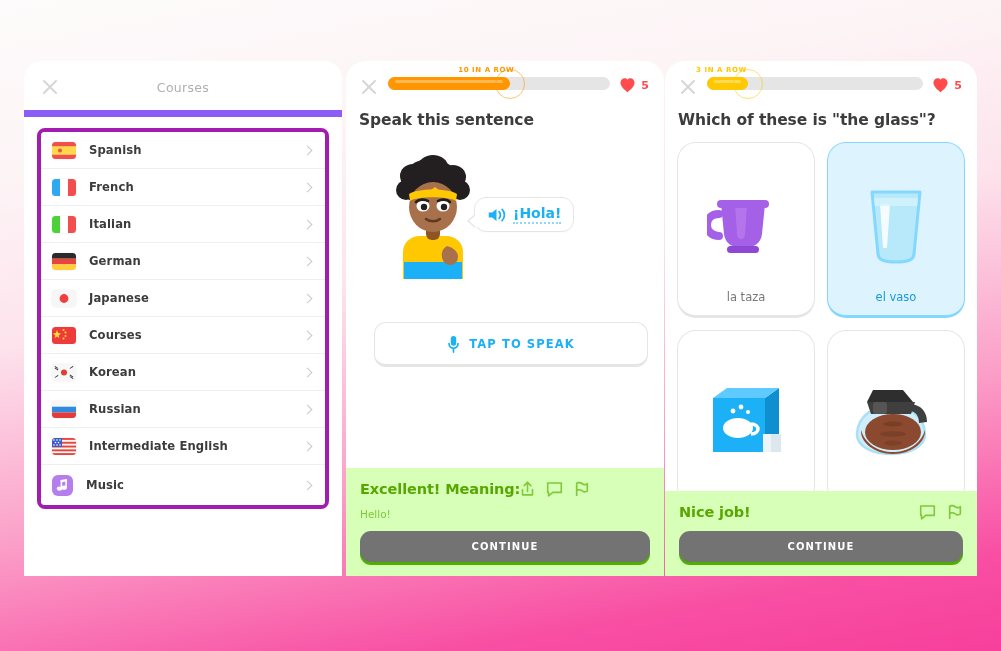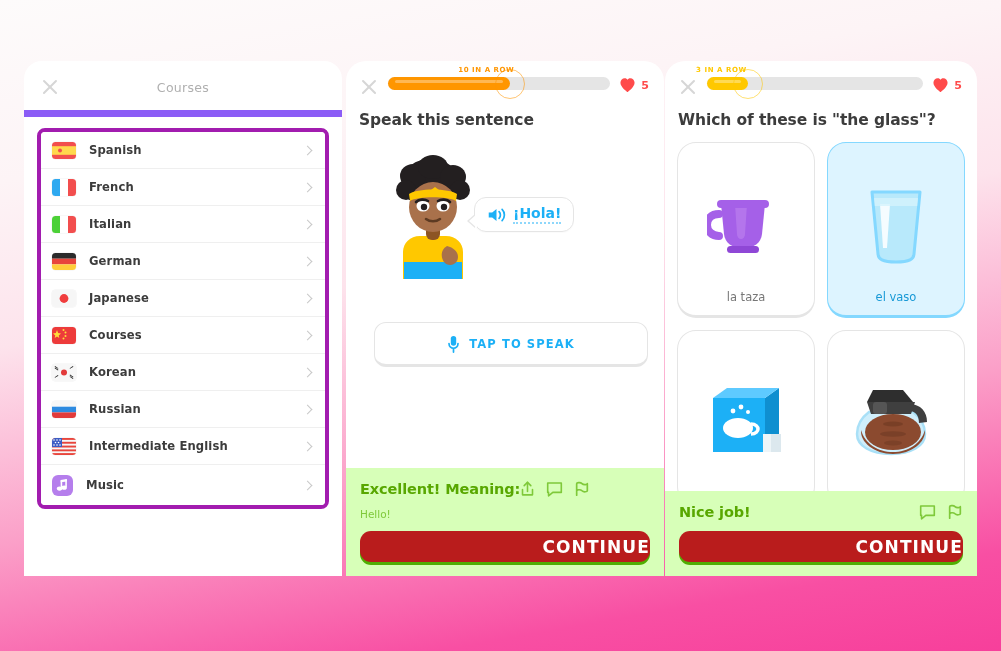--- a/index.html
+++ b/index.html
@@ -129,23 +129,23 @@
   .tap-label { font-size:11.5px; font-weight:bold; color:#1CB0F6; letter-spacing:1.1px; }
 
   
   .feedback { position:absolute; left:0; right:0; bottom:0; background:#D7FFB8; padding:13px 14px 14px 14px; }
   .fb-top { display:flex; align-items:flex-start; }
   .fb-title { font-size:14.5px; font-weight:bold; color:#58A700; flex:1; letter-spacing:-.1px; }
   .fb-sub { font-size:10.5px; color:#7fc93a; font-weight:500; margin-top:11px; }
   .fb-icons { display:flex; align-items:center; gap:11px; }
   .cta {
     display:block; width:100%; margin-top:11px; height:31px; border:none;
-    background:#b91c1c; box-shadow:0 3px 0 #4fae02; border-radius:11px;
-    color:#fff; font-size:17px; font-weight:bold; letter-spacing:1.1px;
-    font-family:"DejaVu Sans", sans-serif; cursor:pointer;text-align:right;
+    background:#737373; box-shadow:0 3px 0 #4fae02; border-radius:11px;
+    color:#fff; font-size:10px; font-weight:bold; letter-spacing:1.1px;
+    font-family:"DejaVu Sans", sans-serif; cursor:pointer;
   }
 
   
   .choice-grid {
     display:grid; grid-template-columns:1fr 1fr; gap:12px;
     padding:13px 12px 0 12px;
   }
   .choice-card {
     border:1.7px solid #e5e5e5; border-bottom-width:3.6px; border-radius:19px;
     background:#fff; height:176px; display:flex; flex-direction:column;

